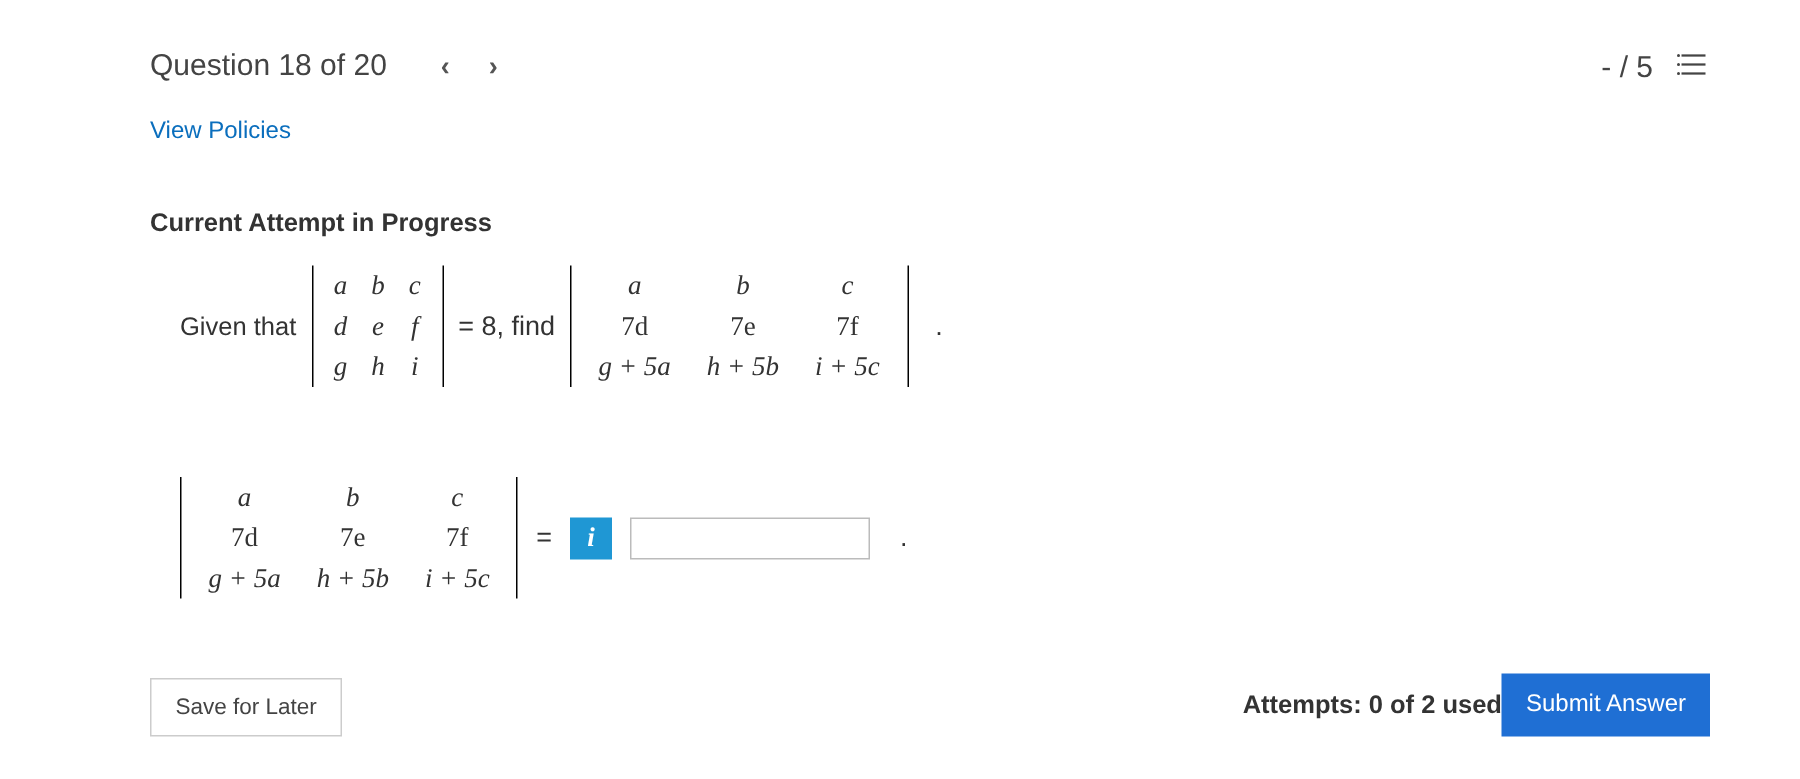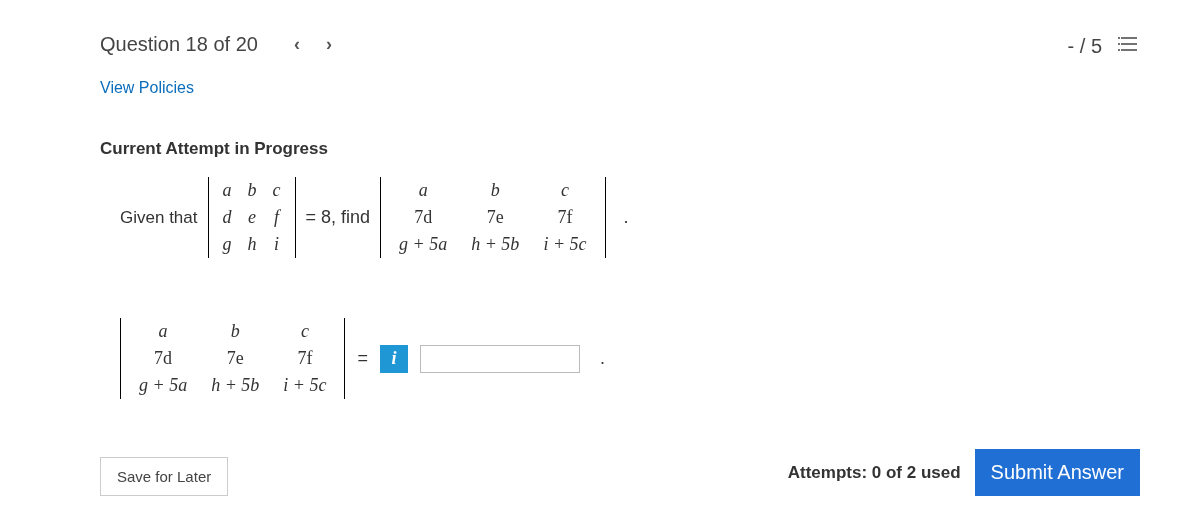--- a/index.html
+++ b/index.html
@@ -22,23 +22,23 @@
     .det td { font-style: italic; text-align: center; padding: 3px 8px; font-size: 18px; font-family: 'Times New Roman', serif;}
     .det2 td { padding: 3px 12px; }
     .plain { font-style: normal; }
     .eq-row { display:flex; align-items:center; gap:12px; padding-left: 20px; margin-bottom: 50px;}
     .eq-sign { font-size: 18px; }
     .info-icon { width: 28px; height: 28px; background: #1f97d4; display:flex; align-items:center; justify-content:center; color:#fff; font-weight:bold; font-style: italic; font-family: 'Times New Roman', serif; font-size: 18px;}
     .answer-input { width: 160px; height: 28px; border: 1px solid #bbb; padding: 2px 6px; font-size: 15px;}
     .period { font-size: 18px; margin-left: 8px;}
     .footer { display:flex; align-items:flex-end; justify-content: space-between; padding-right: 0;}
     .save-btn { border: 1px solid #ccc; background: #fff; padding: 10px 16px; font-size: 15px; color: #444; cursor:pointer;}
-    .footer-right { display:flex; align-items:center; gap: 14px;}
+    .footer-right { display:flex; align-items:center; }
     .attempts-text { font-weight: bold; font-size: 17px; }
-    .submit-btn { background: #1f6fd4; color: #fff; border: none; padding: 12px 16px; font-size: 20px; cursor:pointer;}
+    .submit-btn { background: #1f6fd4; color: #fff; border: none; padding: 12px 16px; font-size: 16px; cursor:pointer;}
   </style>
 </head>
 <body>
 
 <div class="container">
 
   <div class="header">
     <div class="header-left">
       <span class="qtitle">Question 18 of 20</span>
       <div class="nav-group">

